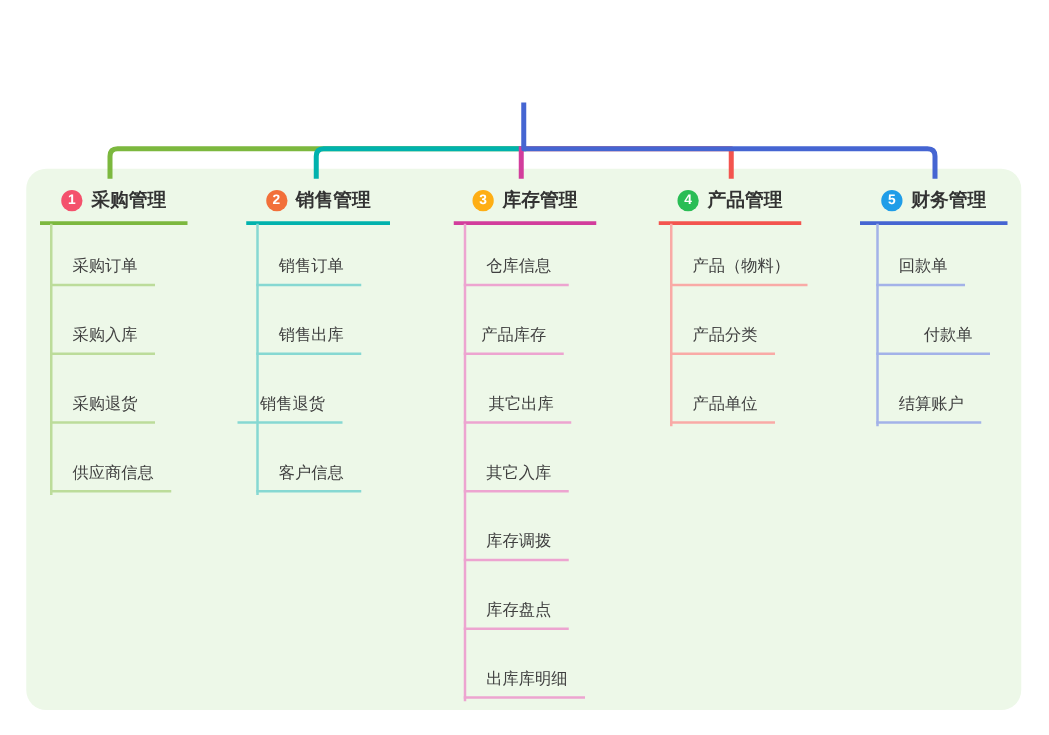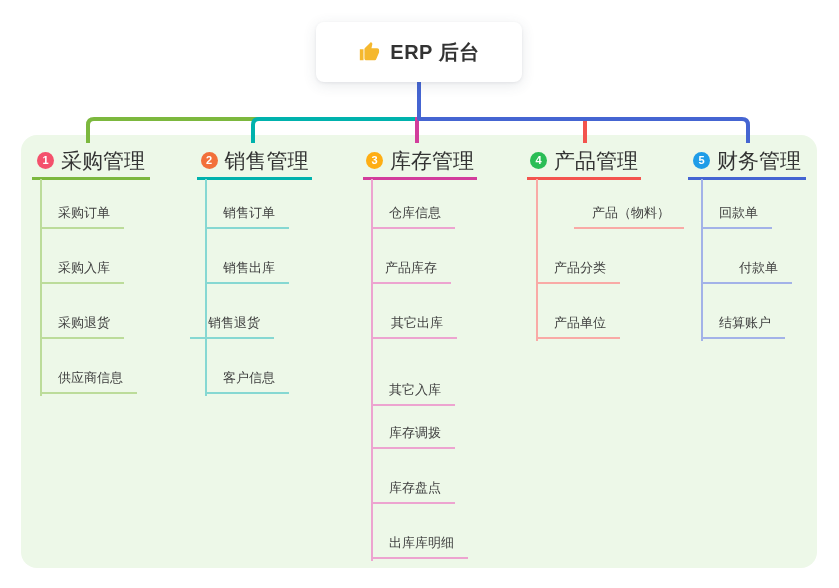--- a/index.html
+++ b/index.html
@@ -11,46 +11,40 @@
   svg.connectors path{fill:none;stroke-width:4;stroke-linejoin:round;}
   .card{position:absolute;left:316px;top:22px;width:206px;height:60px;background:#ffffff;
     border-radius:8px;box-shadow:0 3px 14px rgba(60,70,90,.12),0 1px 3px rgba(60,70,90,.08);
     display:flex;align-items:center;justify-content:center;gap:10px;}
   .card .title{font-size:20px;font-weight:600;color:#333333;letter-spacing:.5px;}
   .topic{position:absolute;top:146px;height:34px;box-sizing:border-box;
     border-bottom:3px solid var(--c,#999);display:flex;align-items:center;
     justify-content:center;gap:7px;padding-bottom:2px;cursor:pointer;}
   .badge{width:17px;height:17px;border-radius:50%;background:var(--b,#999);color:#ffffff;
     font-size:11px;font-weight:700;line-height:17px;text-align:center;flex:0 0 17px;}
-  .tlabel{font-size:21px;font-weight:400;color:#333333;white-space:nowrap;}
+  .tlabel{font-size:15px;font-weight:700;color:#333333;white-space:nowrap;}
   .vline{position:absolute;width:2px;background:var(--c,#ccc);}
   .child{position:absolute;box-sizing:border-box;height:24px;line-height:16px;
     padding:0 14px 6px 18px;border-bottom:2px solid var(--c,#ccc);
     font-size:13px;color:#404040;white-space:nowrap;cursor:pointer;}
 </style>
 </head>
 <body>
 
 <div class="canvas">
   <div class="bg"></div>
 
   <svg class="connectors" viewBox="0 0 839 588">
     <path d="M421 119 H94 Q88 119 88 125 V143" stroke="#7cb83e"></path>
     <path d="M421 119 H259 Q253 119 253 125 V143" stroke="#00b2ad"></path>
     <path d="M417 117 V143" stroke="#d23d9c"></path>
     <path d="M421 119 H585 V143" stroke="#f3544e"></path>
     <path d="M419 82 V119 H742 Q748 119 748 125 V143" stroke="#4565d2"></path>
   </svg>
 
-  <div class="card">
-    <svg width="22" height="22" viewBox="0 0 24 24">
-      <path d="M2 21h4V9H2v12zM23 10c0-1.1-.9-2-2-2h-6.31l.95-4.57.03-.32c0-.41-.17-.79-.44-1.06L14.17 1 7.59 7.59C7.22 7.95 7 8.45 7 9v10c0 1.1.9 2 2 2h9c.83 0 1.54-.5 1.84-1.22l3.02-7.05c.09-.23.14-.47.14-.73v-2z" fill="#f5b82e"></path>
-    </svg>
-    <span class="title">ERP 后台</span>
-  </div>
 
   <div class="topic" style="left: 32px; width: 118px; --c: #7cb83e;">
     <span class="badge" style="--b: #f4516c;">1</span>
     <span class="tlabel">采购管理</span>
   </div>
   <div class="vline" style="left: 40px; top: 179px; height: 217px; --c: #bcdc9a;"></div>
   <div class="child" style="left: 40px; top: 205px; --c: #bcdc9a;">采购订单</div>
   <div class="child" style="left: 40px; top: 260px; --c: #bcdc9a;">采购入库</div>
   <div class="child" style="left: 40px; top: 315px; --c: #bcdc9a;">采购退货</div>
   <div class="child" style="left: 40px; top: 370px; font-family: Liberation Serif, serif; --c: #bcdc9a;">供应商信息</div>
@@ -66,31 +60,31 @@
   <div class="child" style="left: 205px; top: 370px; --c: #86d8d2;">客户信息</div>
 
   <div class="topic" style="left: 363px; width: 114px; --c: #d23d9c;">
     <span class="badge" style="--b: #feae14;">3</span>
     <span class="tlabel">库存管理</span>
   </div>
   <div class="vline" style="left: 371px; top: 179px; height: 382px; --c: #eda4d0;"></div>
   <div class="child" style="left: 371px; top: 205px; --c: #eda4d0;">仓库信息</div>
   <div class="child" style="left: 371px; top: 260px; padding-left: 14px; --c: #eda4d0;">产品库存</div>
   <div class="child" style="left: 371px; top: 315px; padding-left: 20px; --c: #eda4d0;">其它出库</div>
-  <div class="child" style="left: 371px; top: 370px; margin-top: 12px; --c: #eda4d0;">其它入库</div>
+  <div class="child" style="left: 371px; top: 370px; --c: #eda4d0;">其它入库</div>
   <div class="child" style="left: 371px; top: 425px; --c: #eda4d0;">库存调拨</div>
   <div class="child" style="left: 371px; top: 480px; --c: #eda4d0;">库存盘点</div>
   <div class="child" style="left: 371px; top: 535px; --c: #eda4d0;">出库库明细</div>
 
   <div class="topic" style="left: 527px; width: 114px; --c: #f3544e;">
     <span class="badge" style="--b: #2abd55;">4</span>
     <span class="tlabel">产品管理</span>
   </div>
   <div class="vline" style="left: 536px; top: 179px; height: 162px; --c: #f9aaa6;"></div>
-  <div class="child" style="left: 536px; top: 205px; margin-left: 38px; --c: #f9aaa6;">产品（物料）</div>
+  <div class="child" style="left: 536px; top: 205px; --c: #f9aaa6;">产品（物料）</div>
   <div class="child" style="left: 536px; top: 260px; --c: #f9aaa6;">产品分类</div>
   <div class="child" style="left: 536px; top: 315px; --c: #f9aaa6;">产品单位</div>
 
   <div class="topic" style="left: 688px; width: 118px; --c: #4565d2;">
     <span class="badge" style="--b: #1f9de8;">5</span>
     <span class="tlabel">财务管理</span>
   </div>
   <div class="vline" style="left: 701px; top: 179px; height: 162px; --c: #a3b2e8;"></div>
   <div class="child" style="left: 701px; top: 205px; --c: #a3b2e8;">回款单</div>
   <div class="child" style="left: 701px; top: 260px; padding-left: 38px; --c: #a3b2e8;">付款单</div>

